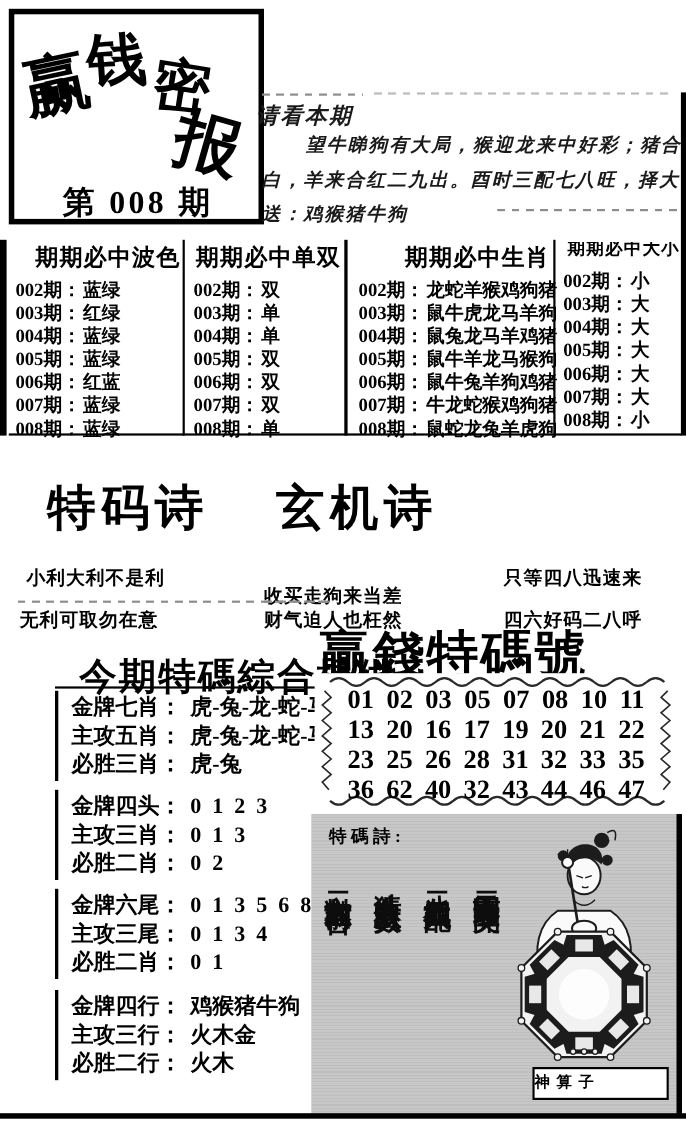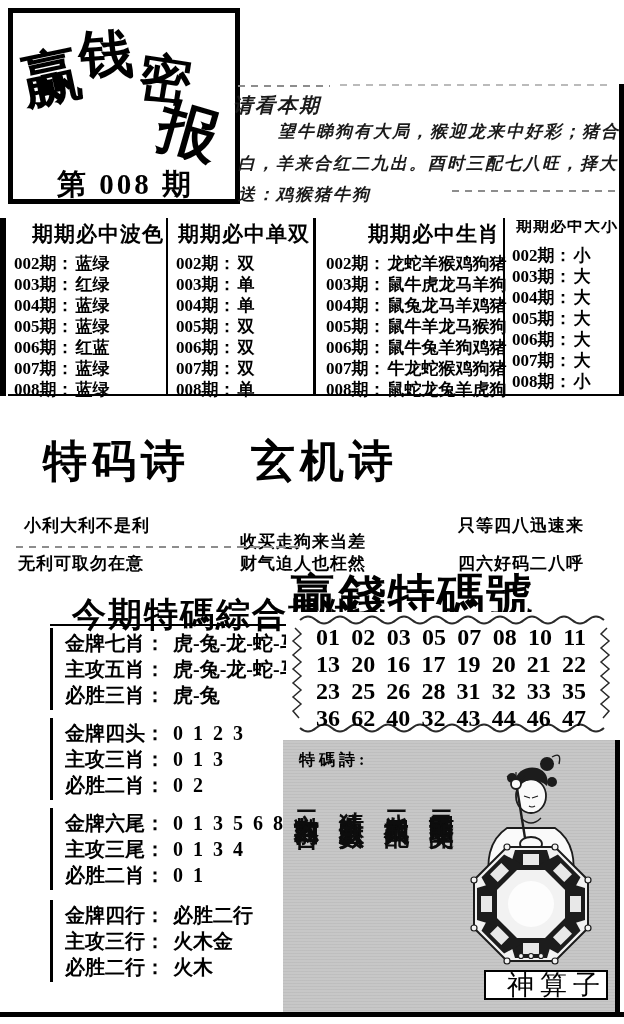--- a/index.html
+++ b/index.html
@@ -36,21 +36,21 @@
   .gridbox{position:absolute;left:286px;top:612px;width:330px;height:124px;background:#fff}
   .grow{display:flex;justify-content:space-between;padding:0 30px;font-size:24px;font-weight:bold;line-height:27px}
   .gridrows{position:absolute;left:0;top:12px;width:330px}
   .graybox{position:absolute;left:283px;top:740px;width:332px;height:274px;background:#c7c7c7;
            border-right:5px solid #000;
            background-image:repeating-linear-gradient(0deg,rgba(0,0,0,.045) 0 1px,transparent 1px 3px)}
   .plabel{position:absolute;left:16px;top:10px;font-size:16px;font-weight:bold;letter-spacing:4px;white-space:nowrap}
   .vpoem{position:absolute;top:52px;height:205px;writing-mode:vertical-rl;text-orientation:upright;
          font-size:25px;font-weight:bold;line-height:30px;letter-spacing:2px;color:#0d0d0d}
   .deity-label{position:absolute;left:201px;top:230px;width:120px;height:26px;background:#fff;border:2px solid #000;
-               text-align:right;font-size:27px;font-weight:normal;letter-spacing:6px;line-height:26px}
+               text-align:left;font-size:14px;font-weight:bold;letter-spacing:6px;line-height:26px}
 </style>
 </head>
 <body>
 
 <div class="page">
 
   <div class="masthead">
     <span class="mchar" style="left:8px;top:34px;font-size:60px;transform:rotate(-12deg)">赢</span>
     <span class="mchar" style="left:66px;top:14px;font-size:54px;transform:rotate(-4deg)">钱</span>
     <span class="mchar" style="left:126px;top:40px;font-size:52px;transform:rotate(9deg)">密</span>
@@ -150,21 +150,21 @@
     <div class="tiprow"><span>必胜二肖：</span><span class="tvalue num">02</span></div>
   </div>
 
   <div class="tipgroup" style="top:808px">
     <div class="tiprow"><span>金牌六尾：</span><span class="tvalue num">013568</span></div>
     <div class="tiprow"><span>主攻三尾：</span><span class="tvalue num">0134</span></div>
     <div class="tiprow"><span>必胜二肖：</span><span class="tvalue num">01</span></div>
   </div>
 
   <div class="tipgroup" style="top:900px">
-    <div class="tiprow"><span>金牌四行：</span><span class="tvalue">必胜二行</span></div>
+    <div class="tiprow"><span>金牌四行：</span><span class="tvalue">鸡猴猪牛狗</span></div>
     <div class="tiprow"><span>主攻三行：</span><span class="tvalue">火木金</span></div>
     <div class="tiprow"><span>必胜二行：</span><span class="tvalue">火木</span></div>
   </div>
 
   <div class="sp-title">贏錢特碼號</div>
 
   <div class="gridbox">
     <svg width="330" height="124" viewBox="0 0 330 124" style="position:absolute;left:0;top:0">
       <path d="M14,8 q8,-7 16,0 t16,0 t16,0 t16,0 t16,0 t16,0 t16,0 t16,0 t16,0 t16,0 t16,0 t16,0 t16,0 t16,0 t16,0 t16,0 t16,0 t16,0 t16,0" fill="none" stroke="#2a2a2a" stroke-width="2"></path>
       <path d="M14,116 q8,7 16,0 t16,0 t16,0 t16,0 t16,0 t16,0 t16,0 t16,0 t16,0 t16,0 t16,0 t16,0 t16,0 t16,0 t16,0 t16,0 t16,0 t16,0 t16,0" fill="none" stroke="#2a2a2a" stroke-width="2"></path>

